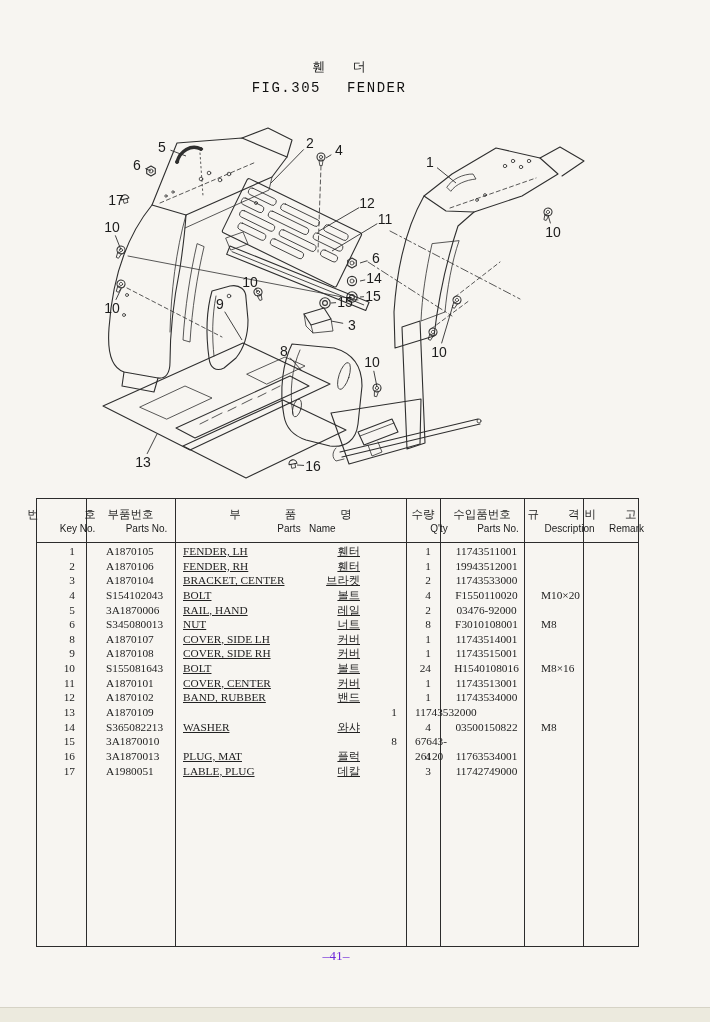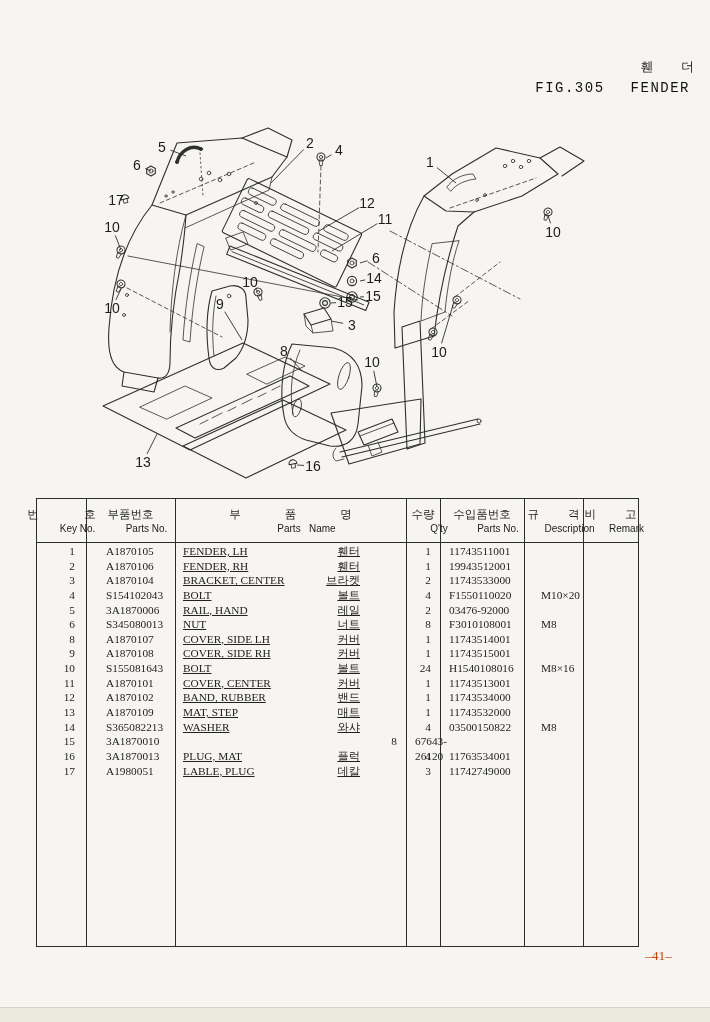--- a/index.html
+++ b/index.html
@@ -1,26 +1,26 @@
 <!DOCTYPE html>
 <html><head>
 <meta charset="utf-8">
 <style>
   html,body{margin:0;padding:0;background:#ddd;}
   .page{position:relative;width:710px;height:1022px;background:#f7f5f1;overflow:hidden;
         font-family:"Liberation Serif", serif;color:#222;}
   
-  .title-block{position:absolute;top:58px;left:0;width:658px;text-align:right;margin-left:32px;}
+  .title-block{position:absolute;top:58px;left:0;width:658px;text-align:center;}
   .title-ko{font-family:"Liberation Sans",sans-serif;font-size:13px;letter-spacing:12px;
             color:#1d1d1d;transform:translateX(16px);}
   .title-en{margin-top:4px;font-family:Liberation Mono, monospace;font-size:14px;
             letter-spacing:1.5px;color:#111;}
   .title-en .fig-gap{display:inline-block;width:26px;}
-  .page-number{position:absolute;top:948px;left:0;width:672px;text-align:right;
-               font-size:13.5px;color:#c2410c;}
+  .page-number{position:absolute;top:948px;left:0;width:672px;text-align:center;
+               font-size:13.5px;color:#6d28d9;}
   
   #diagram-svg{position:absolute;left:0;top:0;}
   .ln{fill:none;stroke:#2f2f2f;stroke-width:1.1;stroke-linejoin:round;stroke-linecap:round;}
   .thin{stroke-width:0.8;}
   .thick{stroke-width:3.4;}
   .dash{stroke-dasharray:4 3;}
   .dashdot{stroke-dasharray:8 3 2 3;}
   .dots{stroke-dasharray:1.5 3;}
   .callout-text{font-family:"Liberation Sans",sans-serif;font-size:14px;fill:#1c1c1c;
                 text-anchor:middle;}
@@ -37,21 +37,21 @@
   .th-en{font-size:10px;color:#1c1c1c;white-space:pre;padding-left:32px;}
   .sp-wide{letter-spacing:13px;margin-right:-13px;}
   .sp-huge{letter-spacing:44px;margin-right:-44px;text-align:center;}
   .tbody{position:absolute;left:0;top:45px;width:601px;}
   .tr{display:grid;grid-template-columns:49px 89px 231px 34px 84px 59px 55px;
       height:14.65px;line-height:14.65px;font-size:11.3px;}
   .c-key{text-align:right;padding-right:11px;}
   .c-pn{padding-left:20px;}
   .c-name{display:flex;justify-content:space-between;padding:0 46px 0 8px;text-decoration:underline;}
   .c-qty{text-align:right;padding-right:9px;}
-  .c-imp{text-align:left;padding-left:9px;}
+  .c-imp{text-align:center;padding-left:9px;}
   .c-desc{padding-left:5px;margin-left:12px;}
   
   .scan-band{position:absolute;left:0;right:0;top:1007px;height:15px;background:#eceade;
              border-top:1px solid #d6d3c6;}
 </style>
 </head>
 <body>
 
 <div class="page">
 
@@ -438,24 +438,20 @@
             <div class="">밴드</div>
           </div>
           <div class="c-qty">1</div>
           <div class="c-imp">11743534000</div>
           <div class="c-desc"></div>
           <div class="c-rem"></div>
         </div>
         <div class="tr">
           <div class="c-key">13</div>
           <div class="c-pn">A1870109</div>
-          <div class="c-name">
-            <div class="">MAT, STEP</div>
-            <div class="">매트</div>
-          </div>
           <div class="c-qty">1</div>
           <div class="c-imp">11743532000</div>
           <div class="c-desc"></div>
           <div class="c-rem"></div>
         </div>
         <div class="tr">
           <div class="c-key">14</div>
           <div class="c-pn">S365082213</div>
           <div class="c-name">
             <div class="">WASHER</div>

